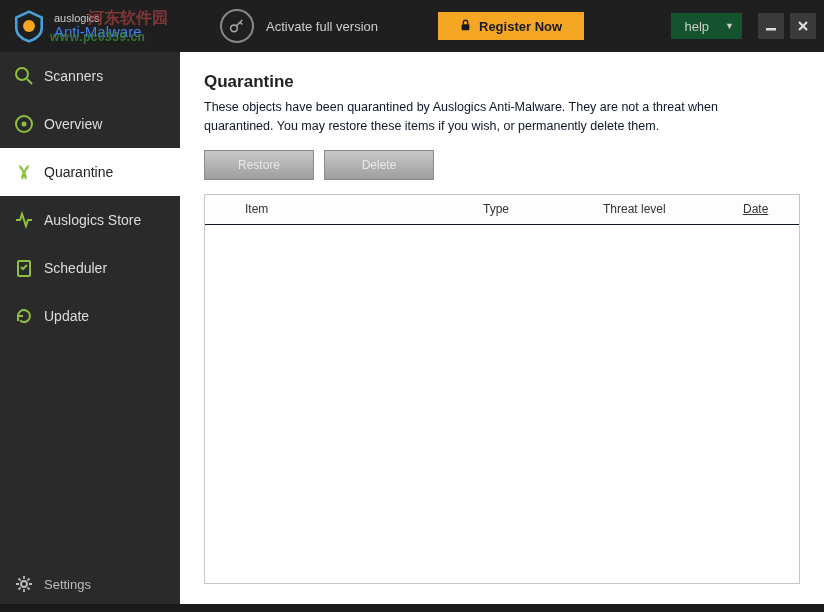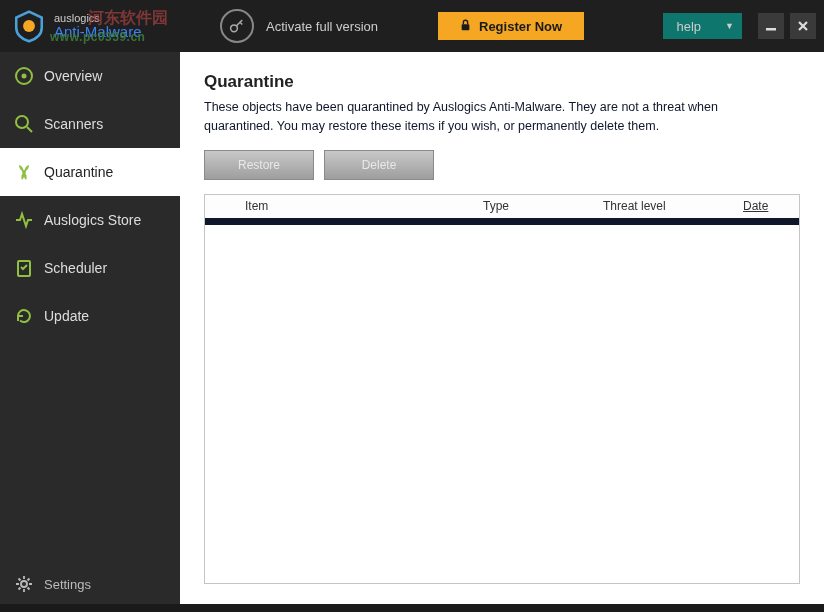--- a/index.html
+++ b/index.html
@@ -15,21 +15,21 @@
 .watermark2 { position:absolute; left:88px; top:8px; font-size:16px; color:#a84040; font-weight:bold; opacity:0.7; pointer-events:none;}
 
 .activate-area { flex: 0 0 auto; display: flex; align-items: center; margin-left: 40px; }
 .activate-icon { width: 34px; height: 34px; border: 2px solid #888; border-radius: 50%; display: flex; align-items: center; justify-content: center; margin-right: 12px; }
 .activate-text { color: #ccc; font-size: 13px; }
 
 .register-btn { margin-left: 60px; background: #f5a623; color: #1a1a1a; height: 28px; padding: 0 22px; font-size: 13px; font-weight: bold; display: flex; align-items: center; gap: 8px; cursor: pointer; border:none; }
 
 .spacer { flex: 1; }
 
-.help-btn { background: #0f766e; color: #ccc; height: 26px; padding: 0 8px 0 14px; font-size: 13px; display: flex; align-items: center; gap: 24px; border:none; cursor:pointer; margin-right: 10px; }
+.help-btn { background: #14532d; color: #ccc; height: 26px; padding: 0 8px 0 14px; font-size: 13px; display: flex; align-items: center; gap: 16px; border:none; cursor:pointer; margin-right: 10px; }
 .help-btn .caret { font-size: 9px; }
 
 .win-btn { width: 26px; height: 26px; background: #3a3a3a; color: #ddd; display: flex; align-items: center; justify-content: center; cursor: pointer; border:none; margin-left: 6px; font-size:14px; font-weight:bold;}
 .win-btn.close { font-size: 15px; }
 
 .body-area { display: flex; height: 552px; }
 
 .sidebar { width: 180px; background: #2a2a2a; display: flex; flex-direction: column; }
 .sidebar-item { height: 48px; display: flex; align-items: center; padding: 0 14px; color: #ddd; font-size: 14px; cursor: pointer; gap: 10px; }
 .sidebar-item.active { background: #fff; color: #222; }
@@ -38,21 +38,21 @@
 .sidebar-item.settings { height: 40px; font-size:13px; color:#bbb; }
 
 .main { flex: 1; background: #fff; padding: 20px 24px; display:flex; flex-direction:column; }
 .page-title { font-size: 17px; font-weight: bold; color: #222; margin-bottom: 6px; }
 .page-desc { font-size: 12.5px; color: #0f172a; line-height: 1.5; margin-bottom: 14px; max-width: 580px; }
 
 .action-buttons { display: flex; gap: 10px; margin-bottom: 14px; }
 .action-btn { width: 110px; height: 30px; background: linear-gradient(#c8c8c8,#9e9e9e); border:1px solid #8a8a8a; color: #e8e8e8; font-size: 12px; cursor: default; }
 
 .table-wrap { border: 1px solid #c5c5c5; flex:1; background:#fff; }
-.table-header { display: flex; height: 30px; align-items: center; border-bottom: 7px solid #0f172a; background:#fdfdfd; }
+.table-header { display: flex; height: 30px; align-items: center; border-bottom: 1px solid #0f172a; background:#fdfdfd; }
 .th { font-size: 12px; color: #333; }
 .col-item { flex: 0 0 270px; padding-left: 40px; }
 .col-type { flex: 0 0 120px; margin-left: 8px; }
 .col-threat { flex: 0 0 120px; }
 .col-date { flex: 1; text-align:left; padding-left:20px;text-decoration:underline; }
 .table-body { height: calc(100% - 30px); }
 </style>
 </head>
 <body>
 
@@ -109,34 +109,34 @@
         <path d="M2 2 L10 10 M10 2 L2 10" stroke="#ddd" stroke-width="2.2"></path>
       </svg>
   </button>
 </div>
 
 <div class="body-area">
   <div class="sidebar">
     <div class="sidebar-item">
       <span class="sidebar-icon">
         <svg viewBox="0 0 20 20">
+            <circle cx="8" cy="8" r="6" fill="none" stroke="#90c040" stroke-width="2"></circle>
+            <path d="M13 13 L18 18" stroke="#90c040" stroke-width="2"></path>
+          </svg>
+      </span>
+      <span>Scanners</span>
+    </div>
+    <div class="sidebar-item">
+      <span class="sidebar-icon">
+        <svg viewBox="0 0 20 20">
             <circle cx="10" cy="10" r="8" fill="none" stroke="#90c040" stroke-width="2"></circle>
             <circle cx="10" cy="10" r="2.5" fill="#90c040"></circle>
           </svg>
       </span>
       <span>Overview</span>
-    </div>
-    <div class="sidebar-item">
-      <span class="sidebar-icon">
-        <svg viewBox="0 0 20 20">
-            <circle cx="8" cy="8" r="6" fill="none" stroke="#90c040" stroke-width="2"></circle>
-            <path d="M13 13 L18 18" stroke="#90c040" stroke-width="2"></path>
-          </svg>
-      </span>
-      <span>Scanners</span>
     </div>
     <div class="sidebar-item active">
       <span class="sidebar-icon">
         <svg viewBox="0 0 20 20">
             <circle cx="10" cy="10" r="2" fill="#90c040"></circle>
             <path d="M10 10 Q5 8 5 3 Q9 4 10 10 Q11 4 15 3 Q15 8 10 10 Q14 13 12 18 Q9 15 10 10 Q11 15 8 18 Q6 13 10 10" fill="#90c040"></path>
           </svg>
       </span>
       <span>Quarantine</span>
     </div>

